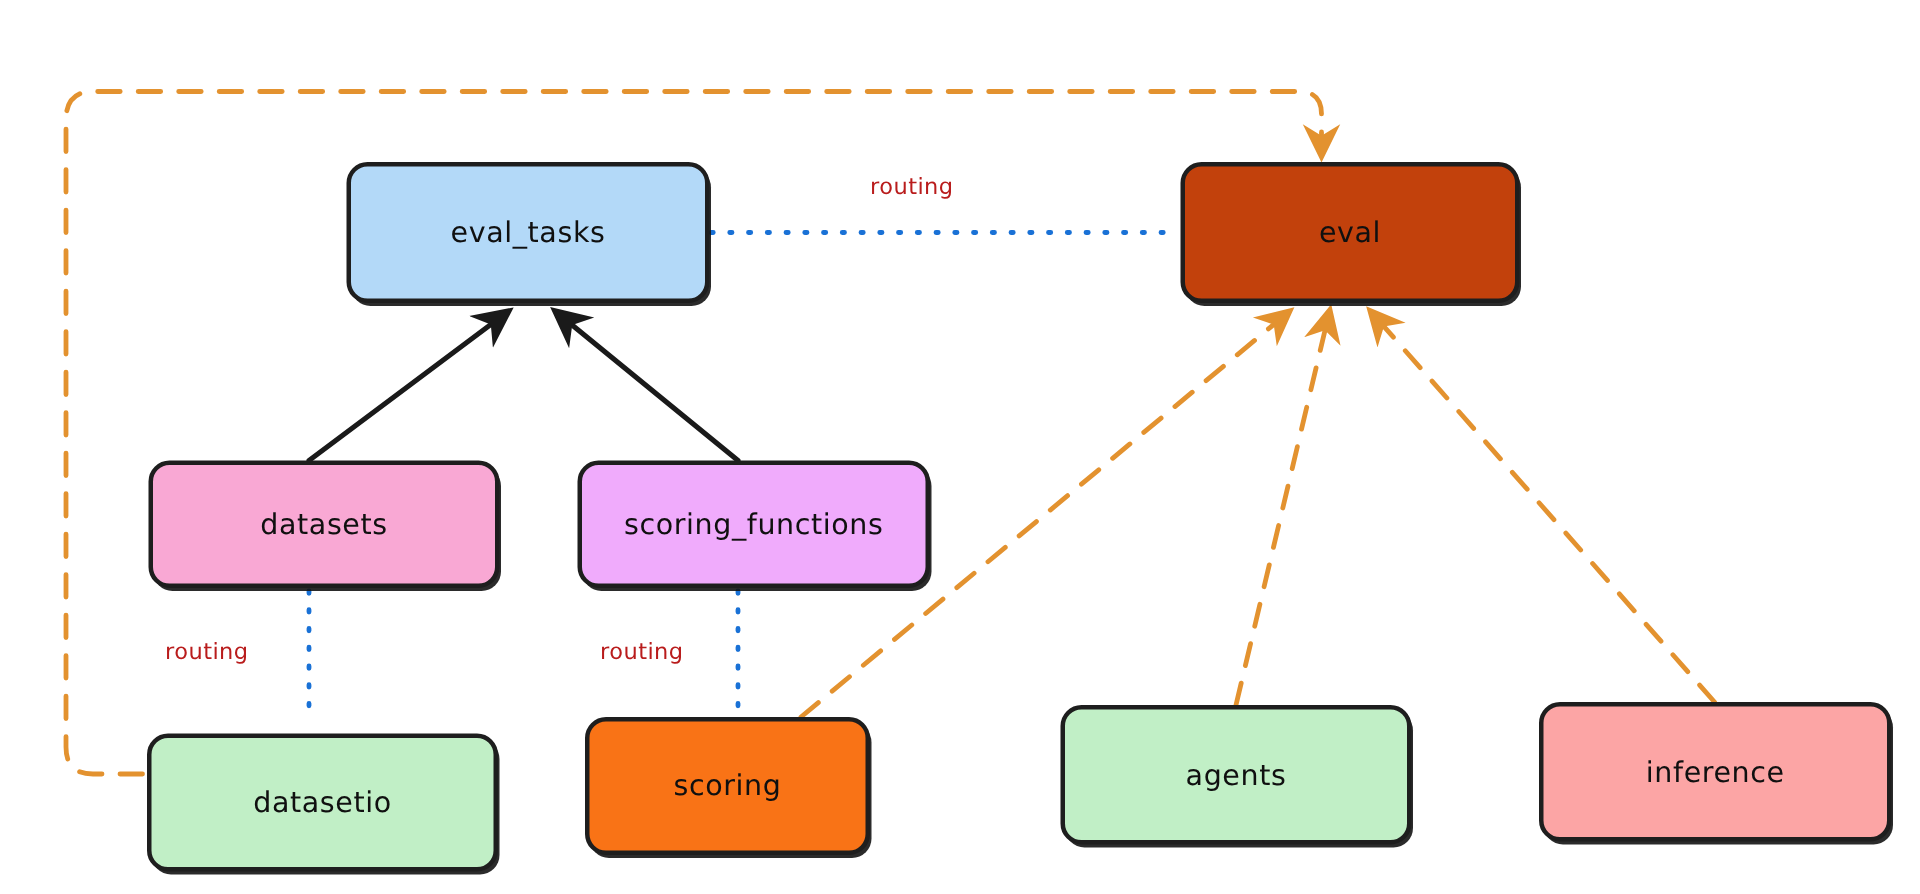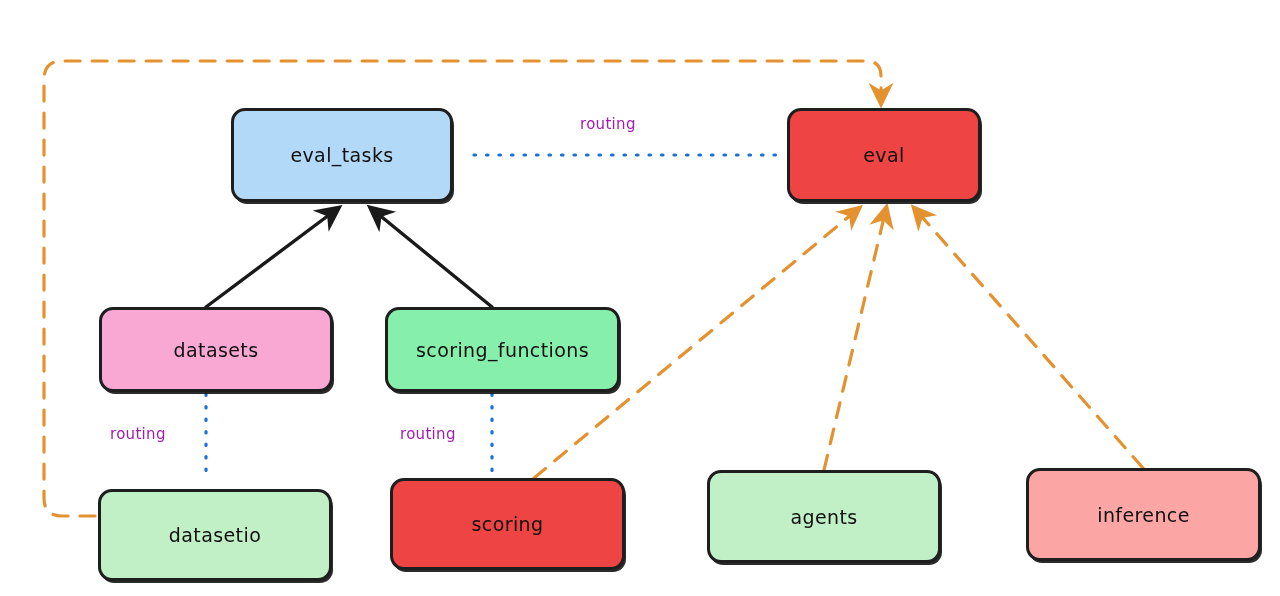--- a/index.html
+++ b/index.html
@@ -39,21 +39,21 @@
     font-family: "DejaVu Sans", sans-serif;
     font-size: 19px;
     color: #101010;
     letter-spacing: 0.4px;
     white-space: nowrap;
   }
   .edge-label {
     position: absolute;
     font-family: "DejaVu Sans", sans-serif;
     font-size: 15px;
-    color: #a21caf;
+    color: #b91c1c;
     white-space: nowrap;
     letter-spacing: 0.3px;
   }
 </style>
 </head>
 <body>
 
 <div id="canvas">
 
   <svg id="edges" viewBox="0 0 1280 596" xmlns="http://www.w3.org/2000/svg">
@@ -80,41 +80,41 @@
     <path d="M 492,307 L 372,209" fill="none" stroke="#1a1a1a" stroke-width="3.4" stroke-linecap="round" marker-end="url(#arrow-black)"></path>
 
     <path d="M 474,155 L 786,155" fill="none" stroke="#1971d6" stroke-width="3.2" stroke-dasharray="1.5 11" stroke-linecap="round"></path>
 
     <path d="M 206,394 L 206,477" fill="none" stroke="#1971d6" stroke-width="3.2" stroke-dasharray="1.5 11" stroke-linecap="round"></path>
 
     <path d="M 492,394 L 492,477" fill="none" stroke="#1971d6" stroke-width="3.2" stroke-dasharray="1.5 11" stroke-linecap="round"></path>
 
   </svg>
 
-  <div class="node" style="left:231px; top:108px; width:222px; height:94px; background:#b3d9f8;">
+  <div class="node" style="left:231px; top:108px; width:242px; height:94px; background:#b3d9f8;">
     <span class="node-label">eval_tasks</span>
   </div>
 
-  <div class="node" style="left:787px; top:108px; width:194px; height:94px; background:#ef4444;">
+  <div class="node" style="left:787px; top:108px; width:226px; height:94px; background:#c2410c;">
     <span class="node-label">eval</span>
   </div>
 
   <div class="node" style="left:99px; top:307px; width:234px; height:85px; background:#f9a8d4;">
     <span class="node-label">datasets</span>
   </div>
 
-  <div class="node" style="left:385px; top:307px; width:235px; height:85px; background:#86efac;">
+  <div class="node" style="left:385px; top:307px; width:235px; height:85px; background:#f0abfc;">
     <span class="node-label">scoring_functions</span>
   </div>
 
   <div class="node" style="left:98px; top:489px; width:234px; height:92px; background:#c1efc6;">
     <span class="node-label">datasetio</span>
   </div>
 
-  <div class="node" style="left:390px; top:478px; width:235px; height:92px; background:#ef4444;">
+  <div class="node" style="left:390px; top:478px; width:190px; height:92px; background:#f97316;">
     <span class="node-label">scoring</span>
   </div>
 
   <div class="node" style="left:707px; top:470px; width:234px; height:93px; background:#c1efc6;text-align:center;">
     <span class="node-label">agents</span>
   </div>
 
   <div class="node" style="left:1026px; top:468px; width:235px; height:93px; background:#fca5a5;">
     <span class="node-label">inference</span>
   </div>

